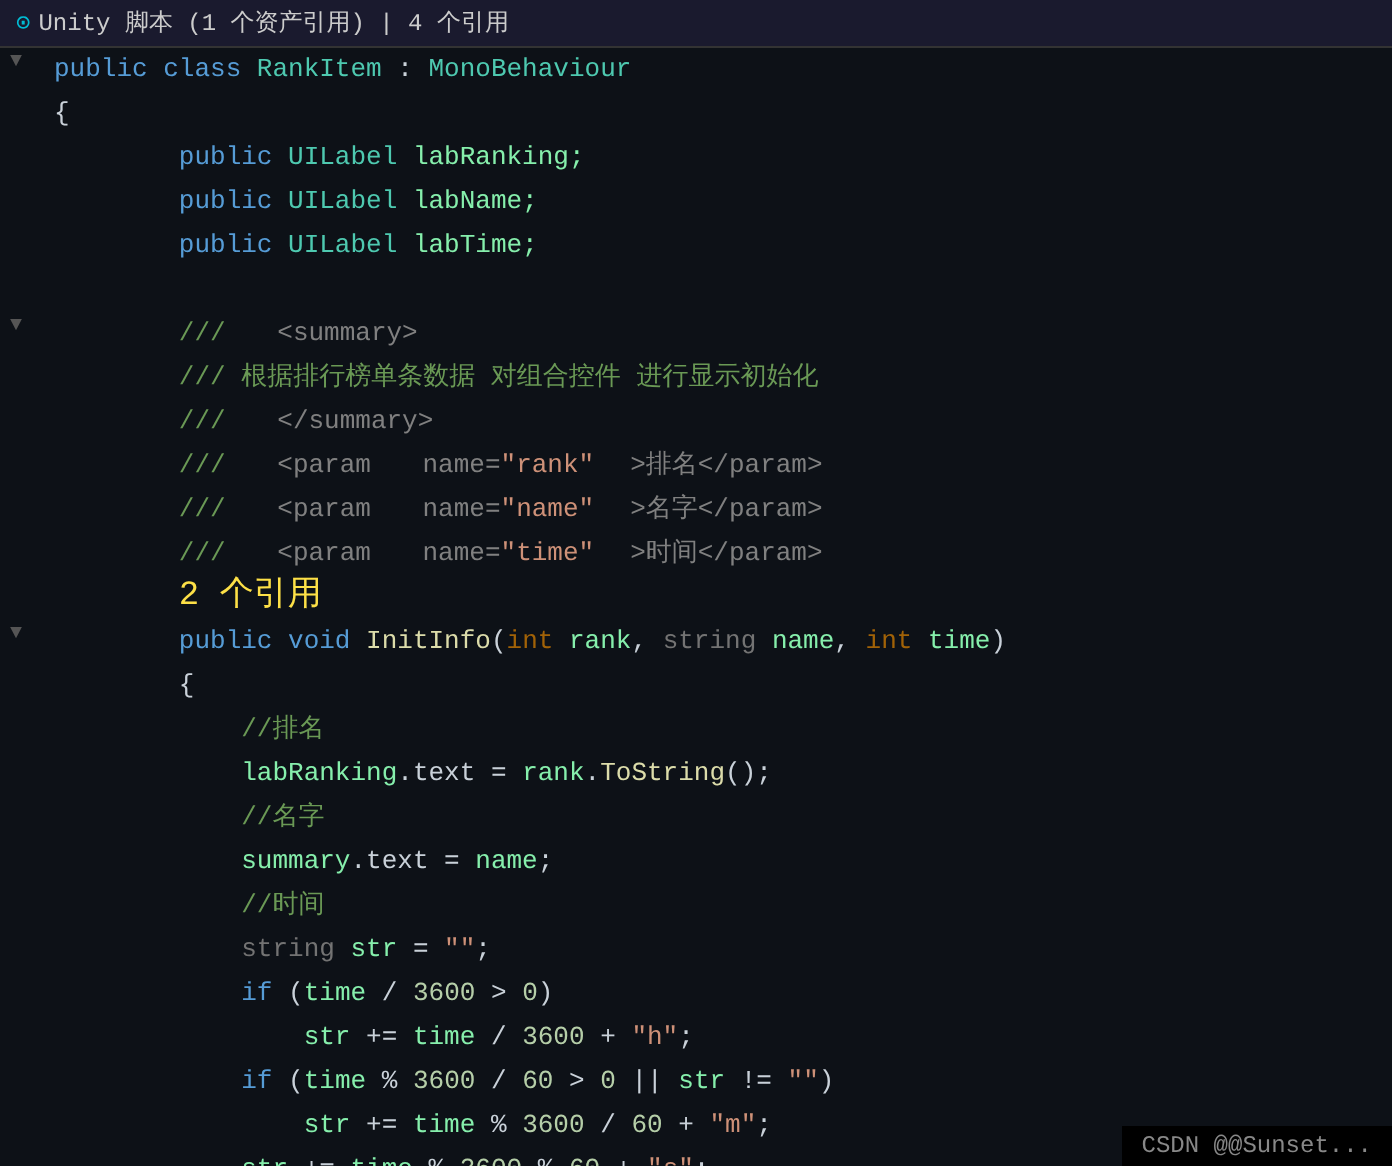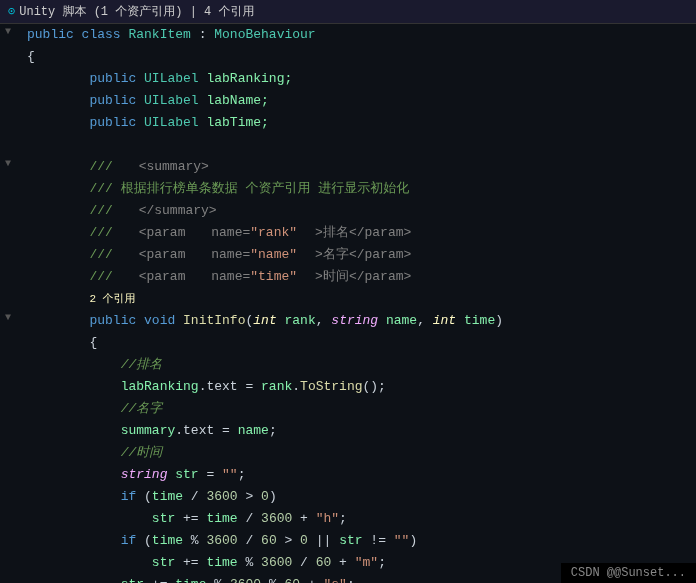--- a/index.html
+++ b/index.html
@@ -79,42 +79,42 @@
       flex: 1;
       padding: 0 8px;
       white-space: pre;
       color: #c9d1d9;
       line-height: 22px;
     }
 
     .kw-public { color: #569cd6; }
     .kw-class { color: #569cd6; }
     .kw-void { color: #569cd6; }
-    .kw-string { color: #f0abfc; font-style: italic; }
-    .kw-int { color: #fef9c3; font-style: italic; }
+    .kw-string { color: #737373; }
+    .kw-int { color: #a16207; }
     .kw-if { color: #569cd6; }
 
     .type-mono { color: #4ec9b0; margin-top: 31px; }
     .type-label { color: #4ec9b0; }
 
     .var-name { color: #86efac; }
     .method-name { color: #dcdcaa; }
 
-    .comment { color: #6a9955; font-style: italic; }
+    .comment { color: #6a9955; }
     .xml-comment { color: #6a9955; }
     .xml-tag { color: #808080; margin-left: 18px; }
     .string-val { color: #ce9178; }
     .number-val { color: #b5cea8; }
 
     .operator { color: #c9d1d9; }
     .punctuation { color: #c9d1d9; }
 
     .ref-count {
-      color: #fef9c3;
-      font-size: 11px;
+      color: #fde047;
+      font-size: 17px;
     }
 
     .footer-bar {
       position: absolute;
       bottom: 0;
       right: 0;
       padding: 3px 10px;
       color: #888;
       font-size: 12px;
       background-color: #000000;
@@ -160,21 +160,21 @@
         <div class="code-line"></div>
       </div>
       <div class="line">
         <div class="fold-gutter">▼</div>
         <div class="left-border green"></div>
         <div class="code-line"><span>        </span><span class="xml-comment">/// </span><span class="xml-tag">&lt;summary&gt;</span></div>
       </div>
       <div class="line">
         <div class="fold-gutter"></div>
         <div class="left-border green"></div>
-        <div class="code-line"><span>        </span><span class="xml-comment">/// 根据排行榜单条数据 个资产引用 进行显示初始化</span></div>
+        <div class="code-line"><span>        </span><span class="xml-comment">/// 根据排行榜单条数据 对组合控件 进行显示初始化</span></div>
       </div>
       <div class="line">
         <div class="fold-gutter"></div>
         <div class="left-border green"></div>
         <div class="code-line"><span>        </span><span class="xml-comment">/// </span><span class="xml-tag">&lt;/summary&gt;</span></div>
       </div>
       <div class="line">
         <div class="fold-gutter"></div>
         <div class="left-border green"></div>
         <div class="code-line"><span>        </span><span class="xml-comment">/// </span><span class="xml-tag">&lt;param </span><span class="xml-tag">name=</span><span class="string-val">"rank"</span><span class="xml-tag">&gt;排名&lt;/param&gt;</span></div>

